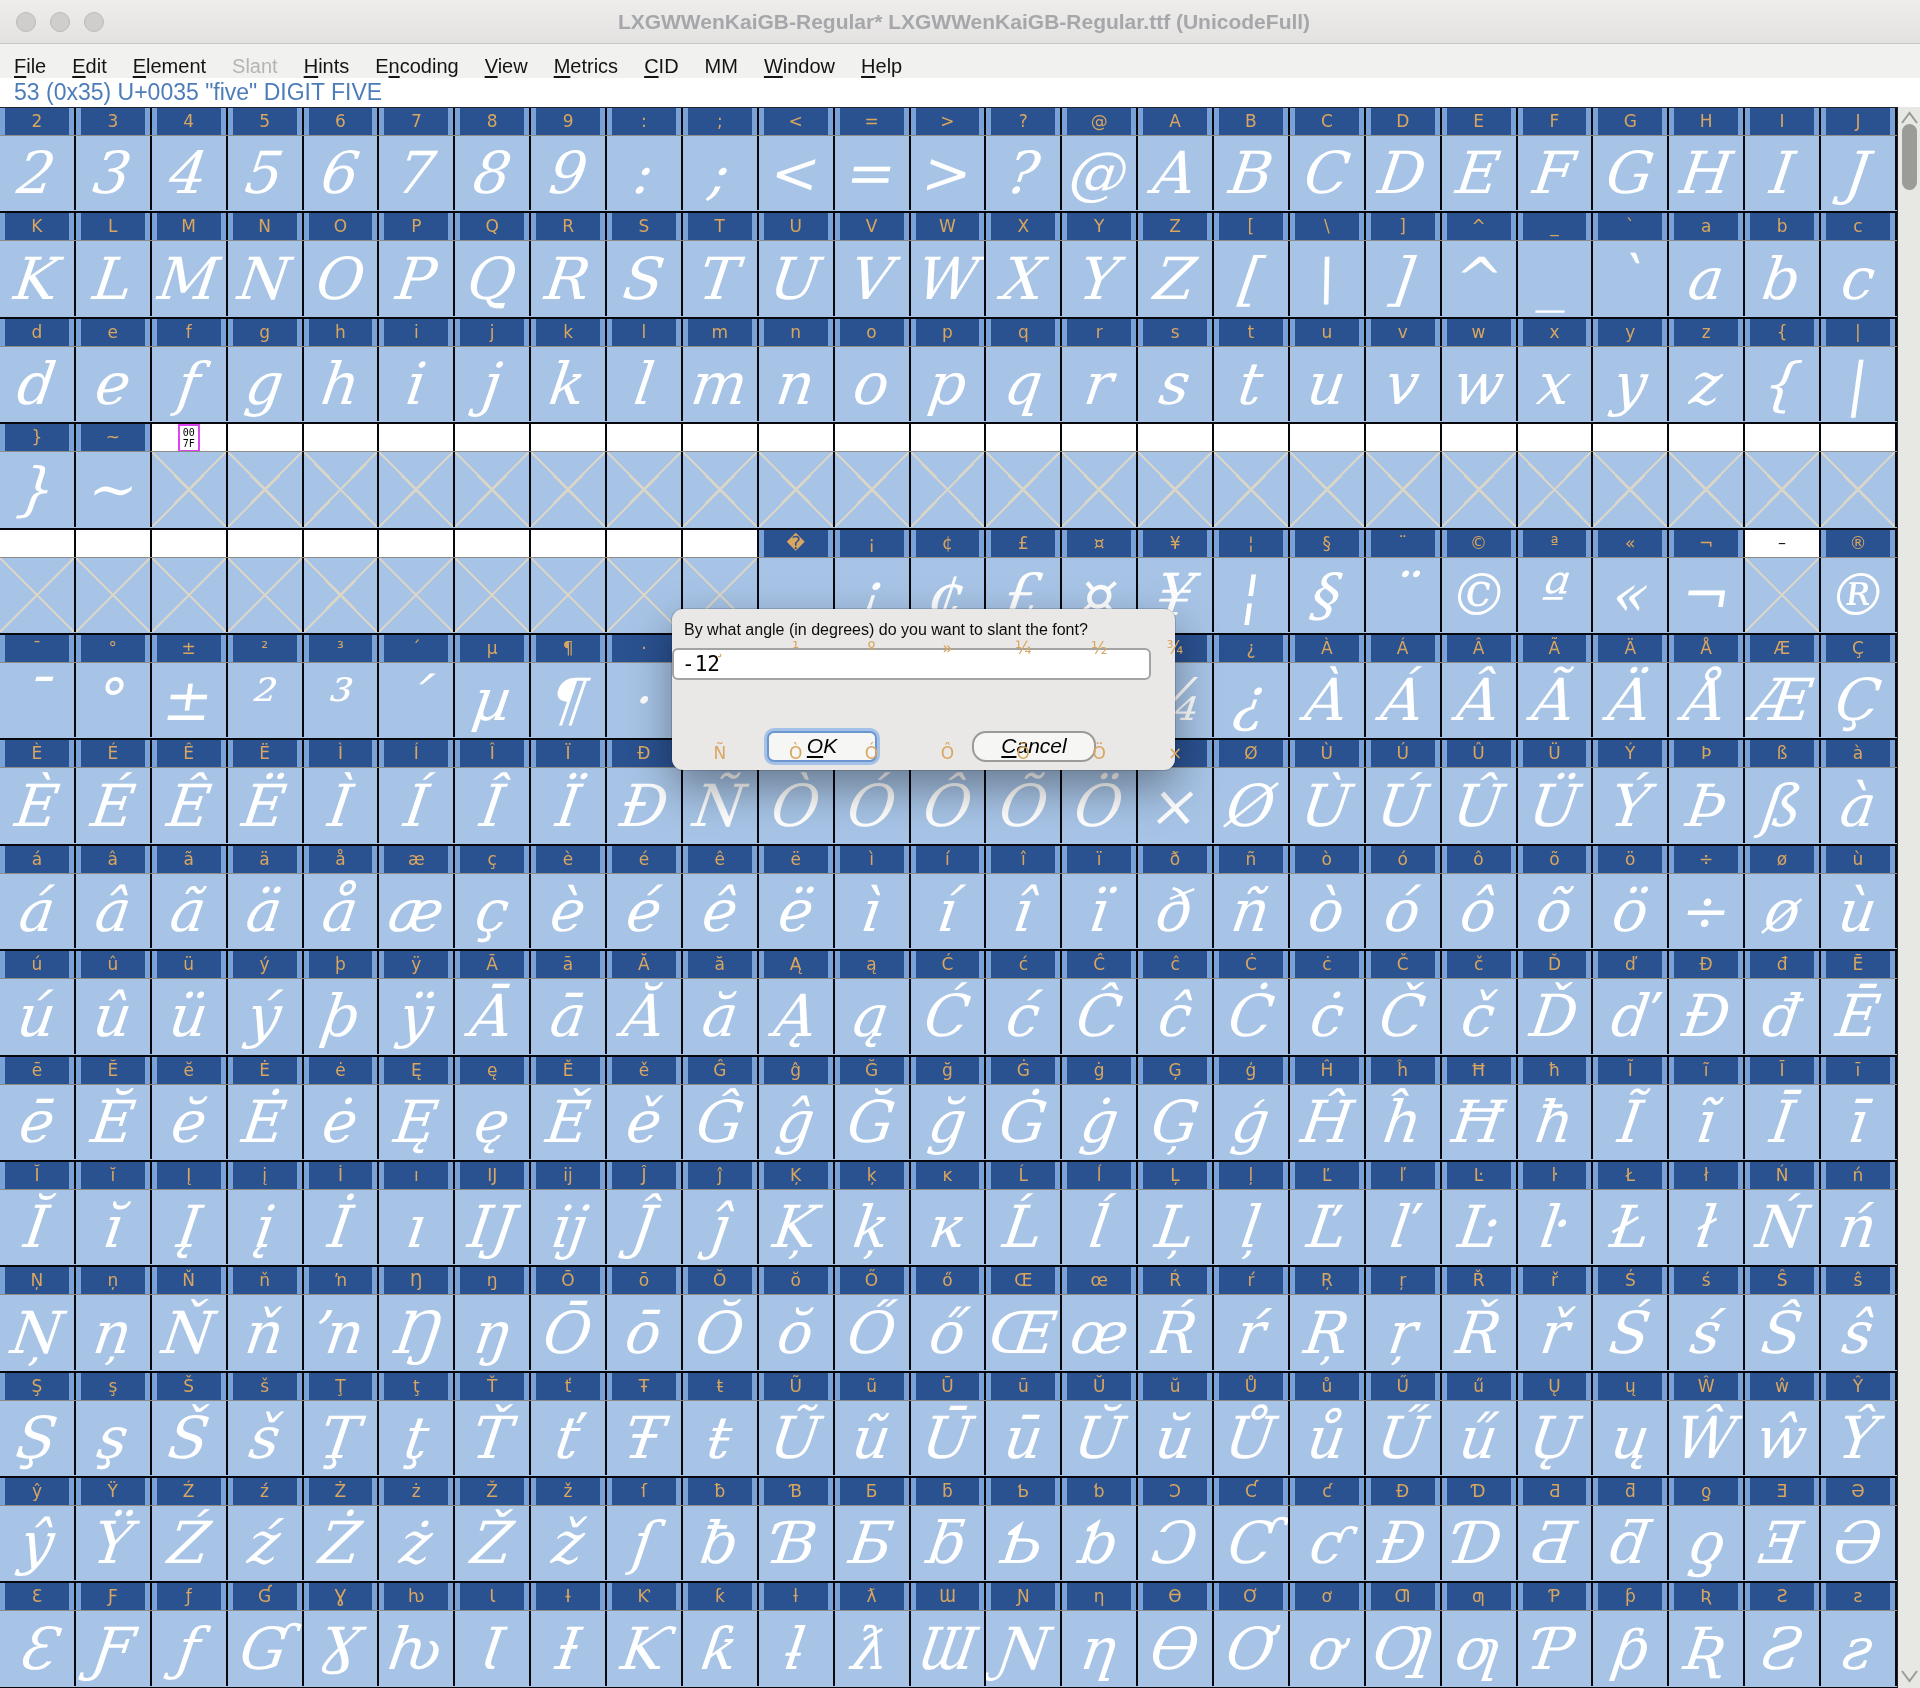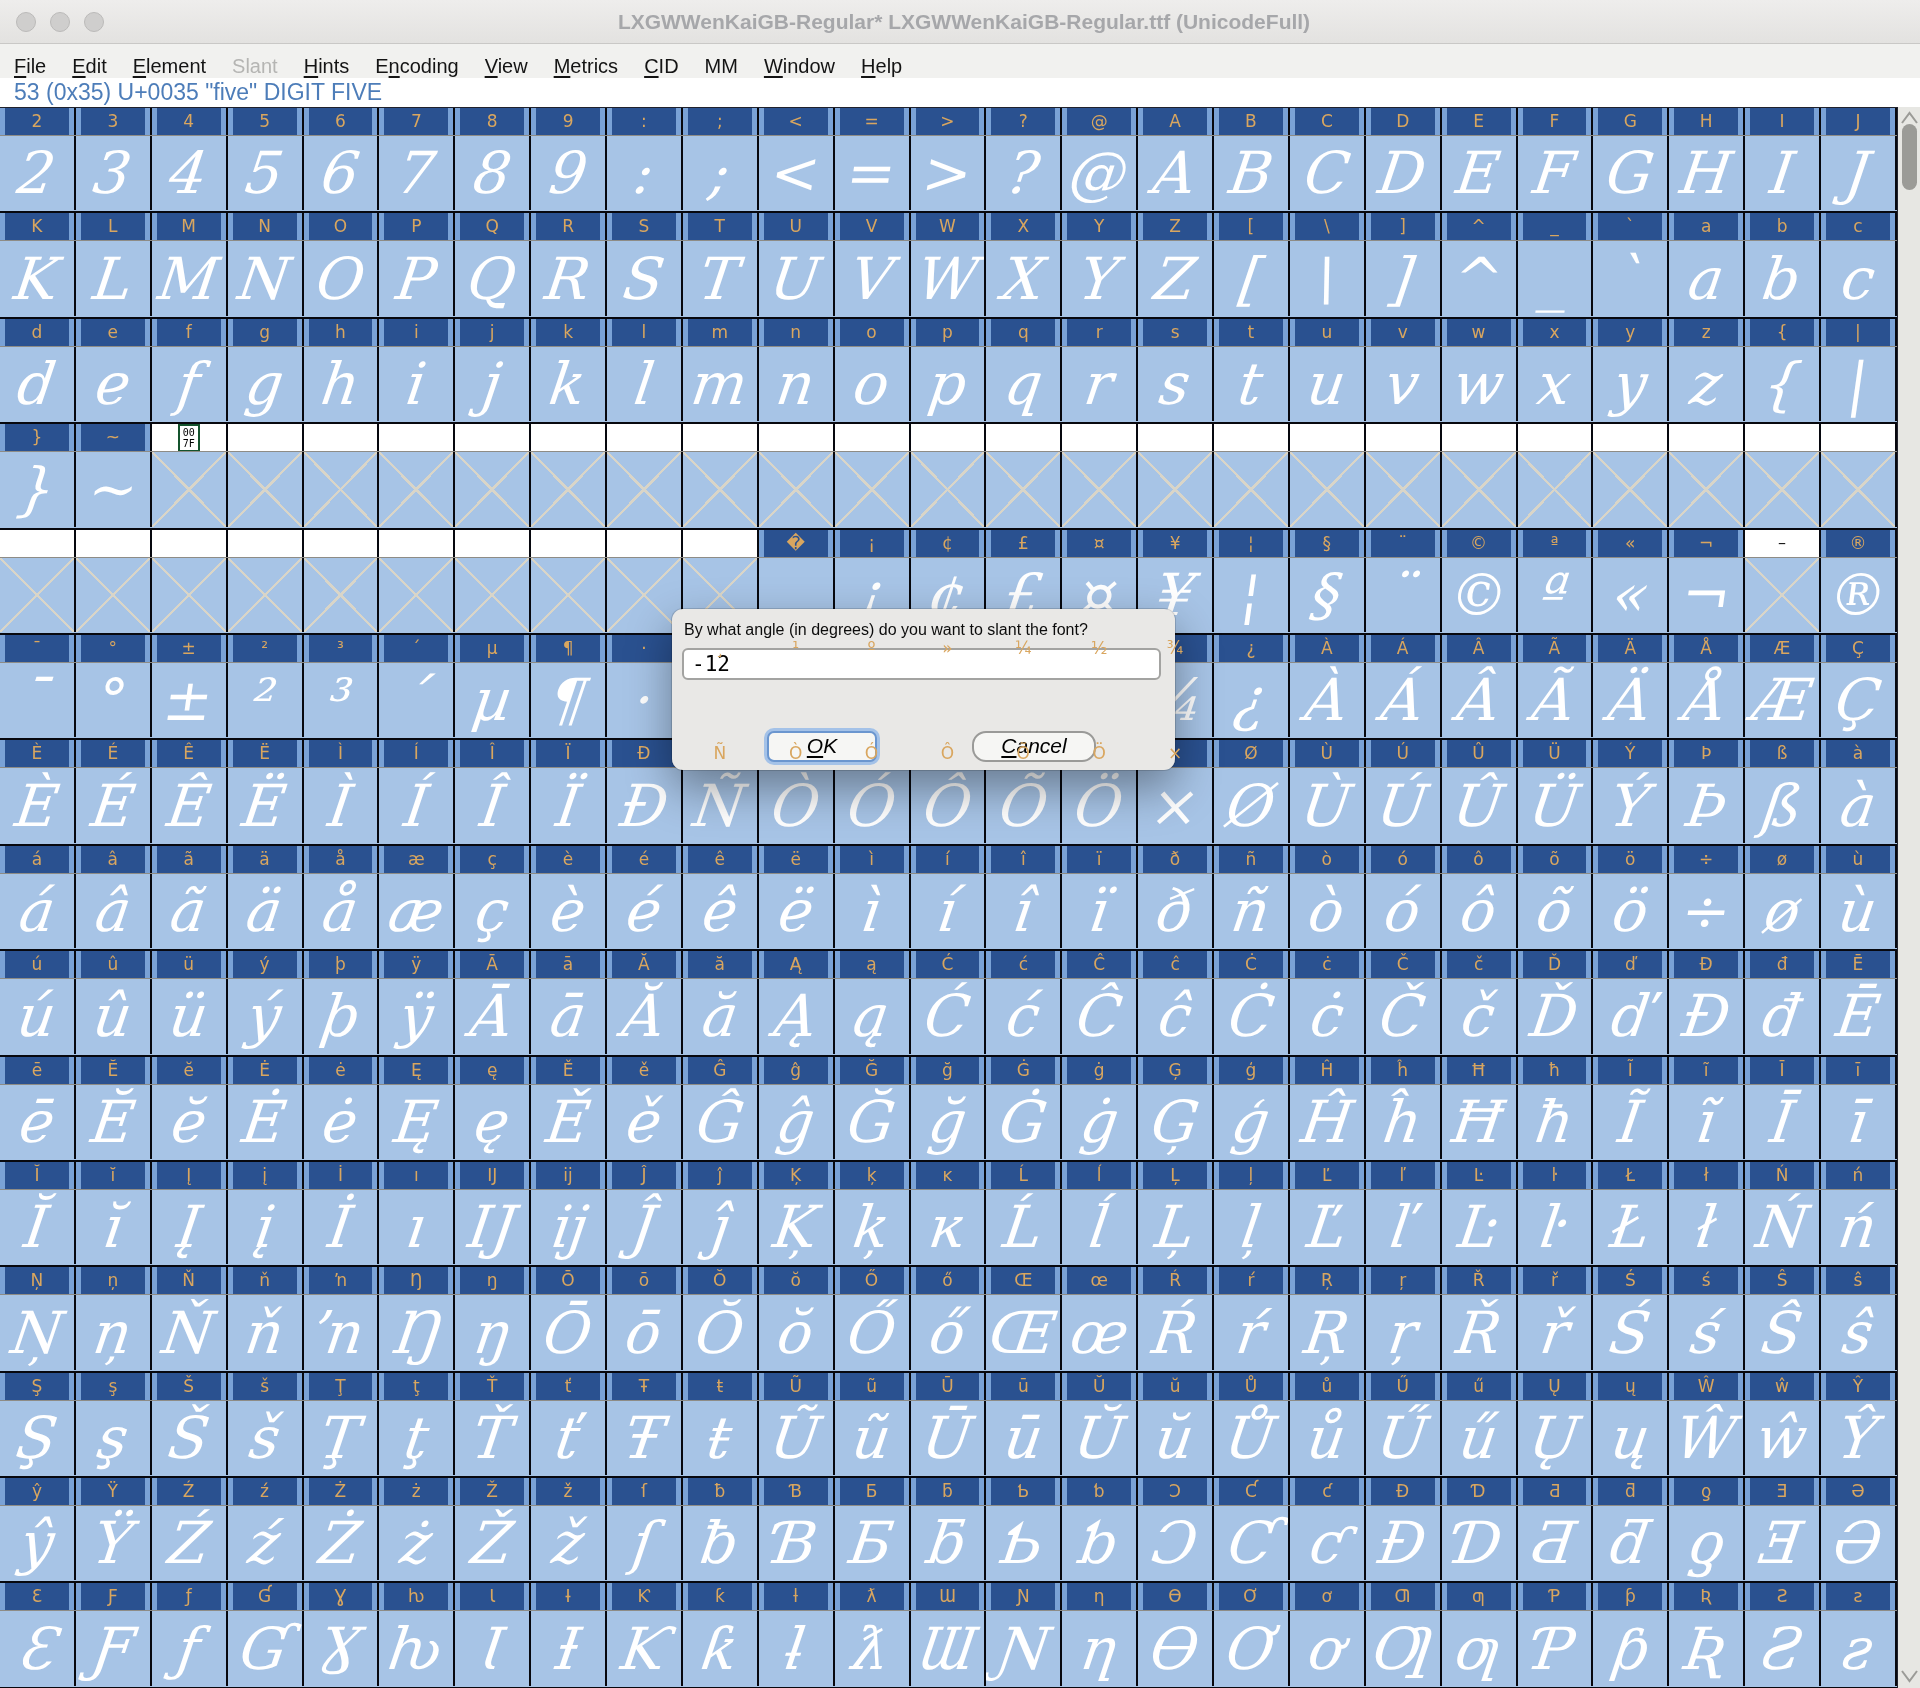--- a/index.html
+++ b/index.html
@@ -35,21 +35,21 @@
   .grow { display:flex; height:74.4px; }
   .hc { flex:1; position:relative; display:flex; align-items:center; justify-content:center;
     border-right:2px solid #07080e; overflow:hidden; }
   .hc.blue { background:#2a5190; }
   .hc.blue::before, .hc.blue::after { content:""; position:absolute; top:0; bottom:0; width:5px; background:#7aa2d6; }
   .hc.blue::before { left:0; } .hc.blue::after { right:0; }
   .hc.white { background:#ffffff; }
   .lab { font-family:"DejaVu Sans", sans-serif; font-size:17px; line-height:1; color:#d9a65f; z-index:1; }
   .lab.special { font-size:18px; color:#d9a65f; }
   .lab.dark { font-size:16px; color:#1b1b1b; }
-  .hexbox { display:block; width:22px; border:2px solid #14532d; background:#fff; color:#000;
+  .hexbox { display:block; width:22px; border:2px solid #d946ef; background:#fff; color:#000;
     font-family:"DejaVu Sans Mono", monospace; font-size:10px; line-height:11px;
     text-align:center; white-space:pre; padding:1px 0; }
   .gc { flex:1; border-right:2px solid #07080e; display:flex; align-items:flex-end;
     justify-content:center; overflow:hidden; padding-bottom:9px; }
   .gc.blue { background:#a7c4e6; }
   .gc .gl { font-family:"DejaVu Serif","DejaVu Sans",serif; font-style:italic; font-size:58px;
     line-height:0.95; color:#ffffff; transform:skewX(-8deg); }
   .gc.hatch { background-color:#a7c4e6; background-image:
     linear-gradient(to top right, transparent calc(50% - 1.2px), #d9d5c8 calc(50% - 1.2px), #d9d5c8 calc(50% + 1.2px), transparent calc(50% + 1.2px)),
     linear-gradient(to bottom right, transparent calc(50% - 1.2px), #d9d5c8 calc(50% - 1.2px), #d9d5c8 calc(50% + 1.2px), transparent calc(50% + 1.2px)); }
@@ -67,21 +67,21 @@
     box-shadow:0 18px 45px rgba(0,0,0,.38), 0 0 0 1px rgba(0,0,0,.14); }
   .dialog-titlebar { position:relative; height:42px; border-radius:11px 11px 0 0;
     background:linear-gradient(#f4f7fb,#e5e9ee); display:flex; align-items:center; }
   .dialog-lights { position:absolute; left:20px; top:11px; display:flex; gap:12px; }
   .dlight { width:20px; height:20px; border-radius:50%; }
   .dlight.red { background:#ee6a5f; border:1px solid #d85c51; }
   .dlight.yellow { background:#f5bf4f; border:1px solid #dfa93f; }
   .dlight.green { background:#62c554; border:1px solid #51ad45; }
   .dialog-title { width:100%; text-align:center; font-weight:bold; font-size:22px; color:#3b3b3b; }
   .dialog-message { margin:12px 12px 0; font-size:16px; color:#0c0c0c; white-space:nowrap; overflow:hidden; }
-  .dialog-input { display:block; margin:9px 10px 0; width:479px; height:32px;
+  .dialog-input { display:block; margin:9px 0 0; width:479px; height:32px;
     border:2px solid #a3a3a1; border-radius:6px; background:#fff;
     font-family:"DejaVu Sans Mono", monospace; font-size:21px; padding:0 8px; color:#000; }
   .dialog-buttons { position:absolute; left:0; right:4px; bottom:8px; height:31px;font-style:italic; }
   .dbtn { position:absolute; height:31px; border-radius:7px; background:#f6f6f4;
     border:2px solid #9a9a98; font-size:21px; text-align:center; line-height:26px;
     color:#000; cursor:default; }
   .dbtn u { text-underline-offset:3px; text-decoration-thickness:1.5px; }
   .dbtn.ok { left:95px; width:110px; border-color:#6b96cf; box-shadow:0 0 0 3px #a4c2e8; }
   .dbtn.cancel { left:300px; width:124px;border-radius:14px; }
 </style>

